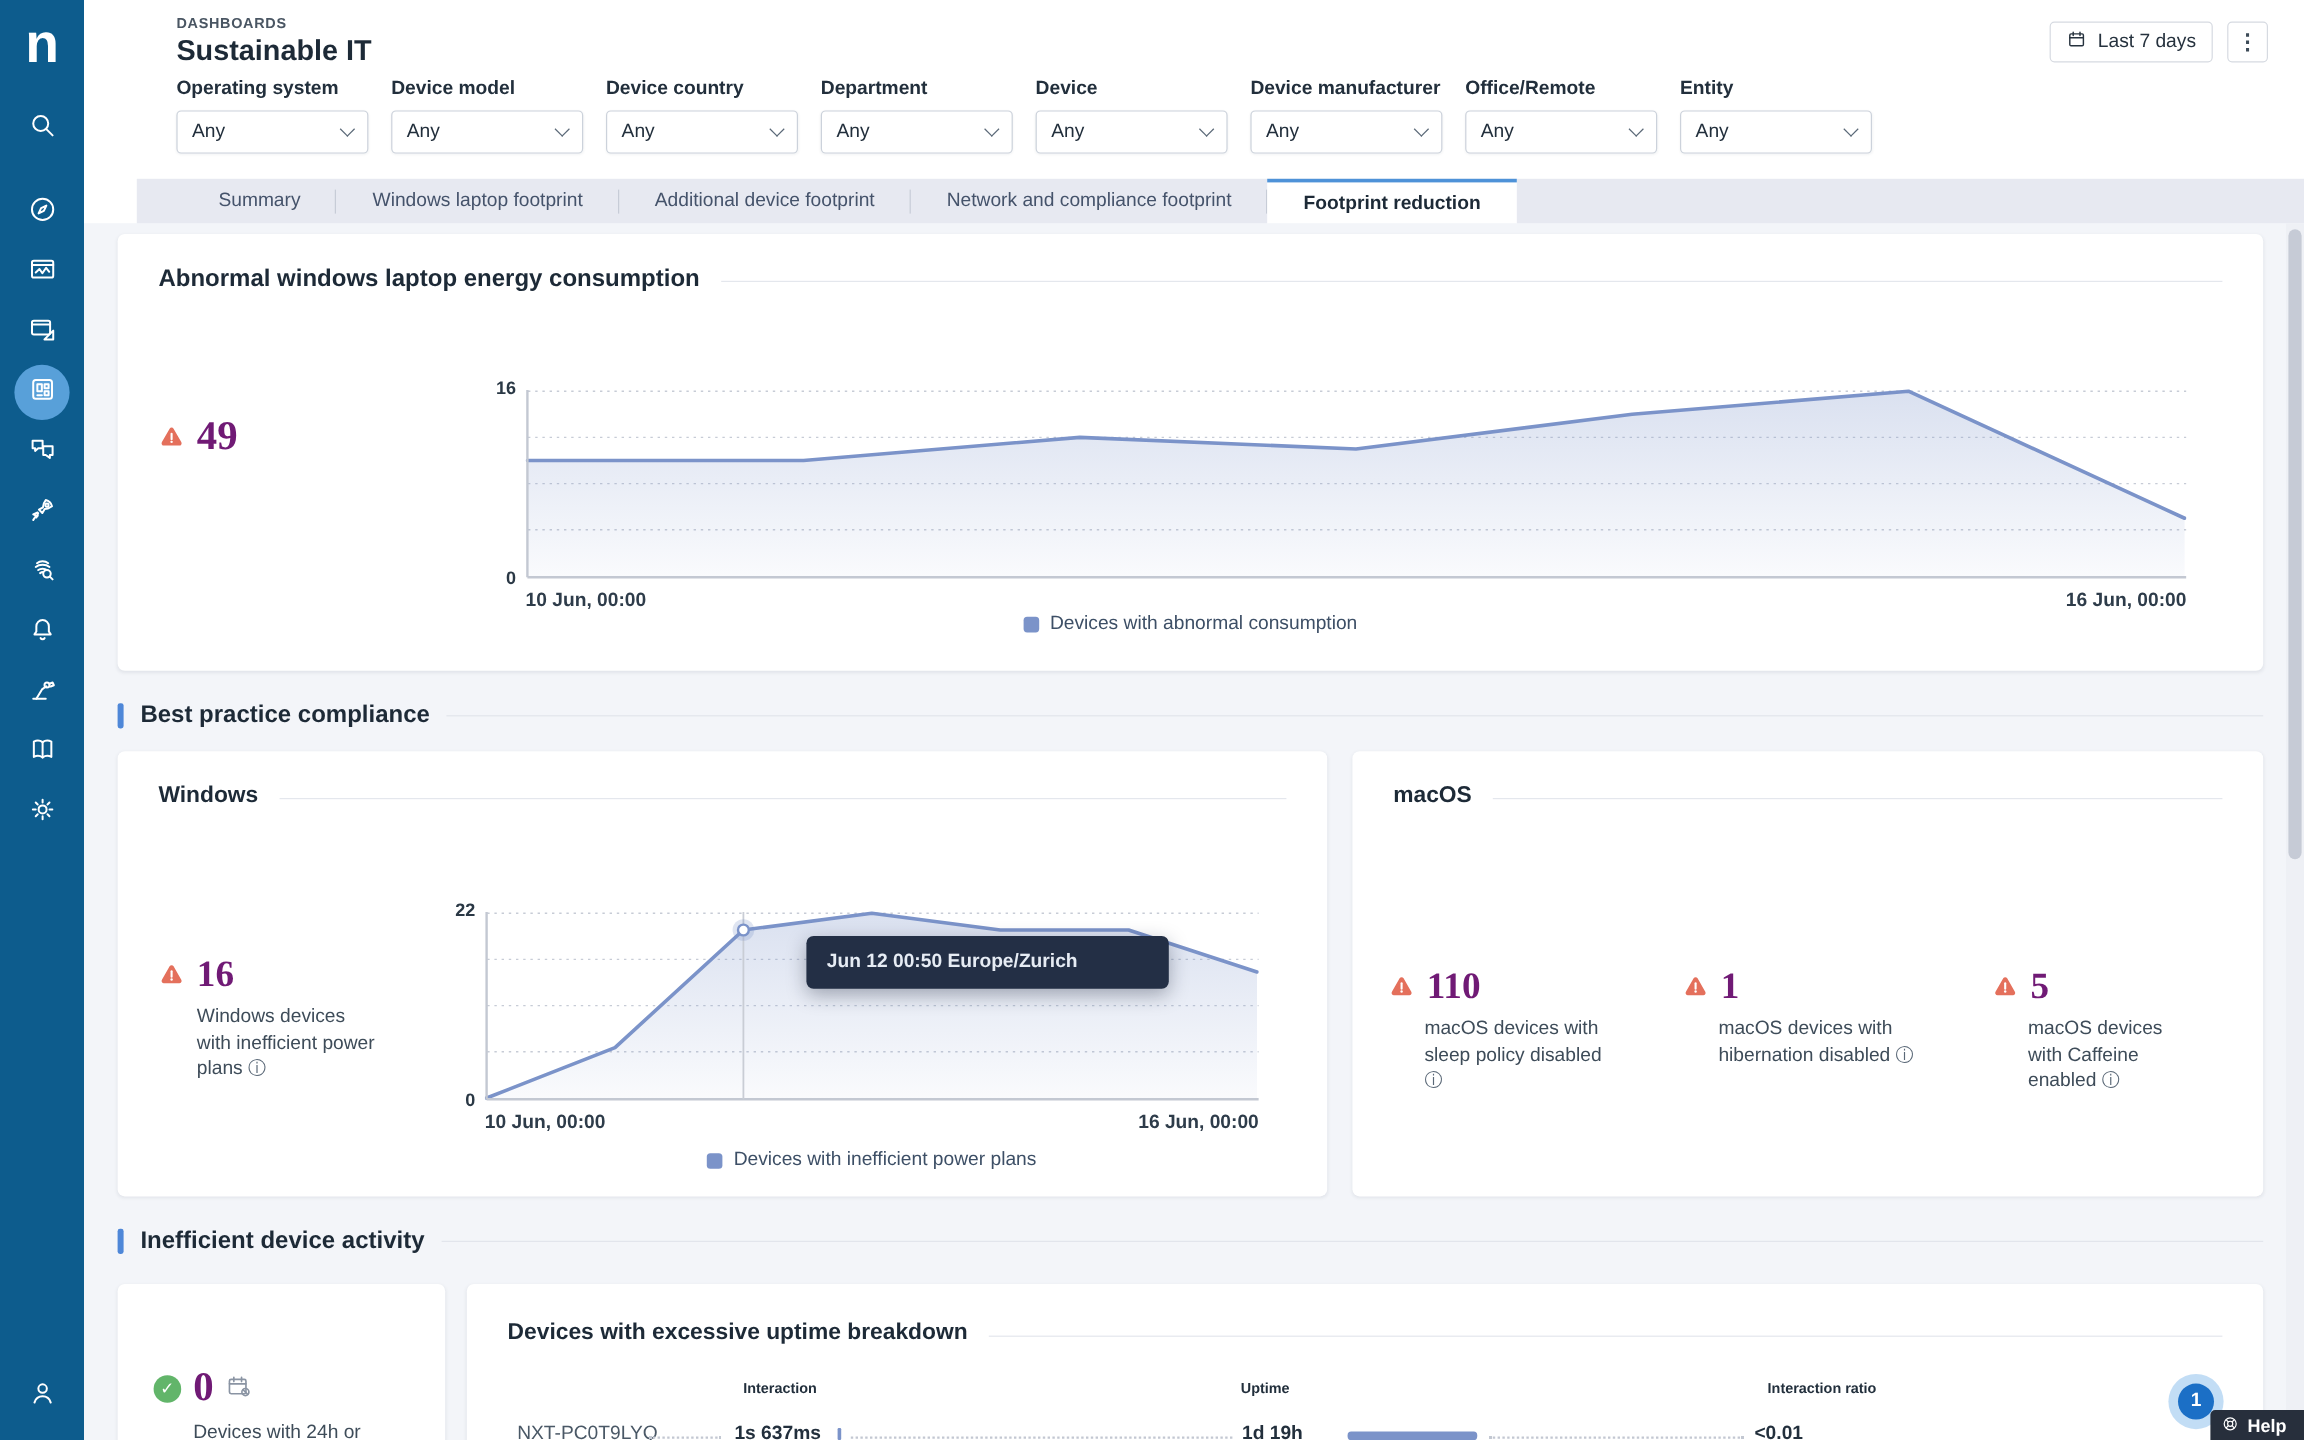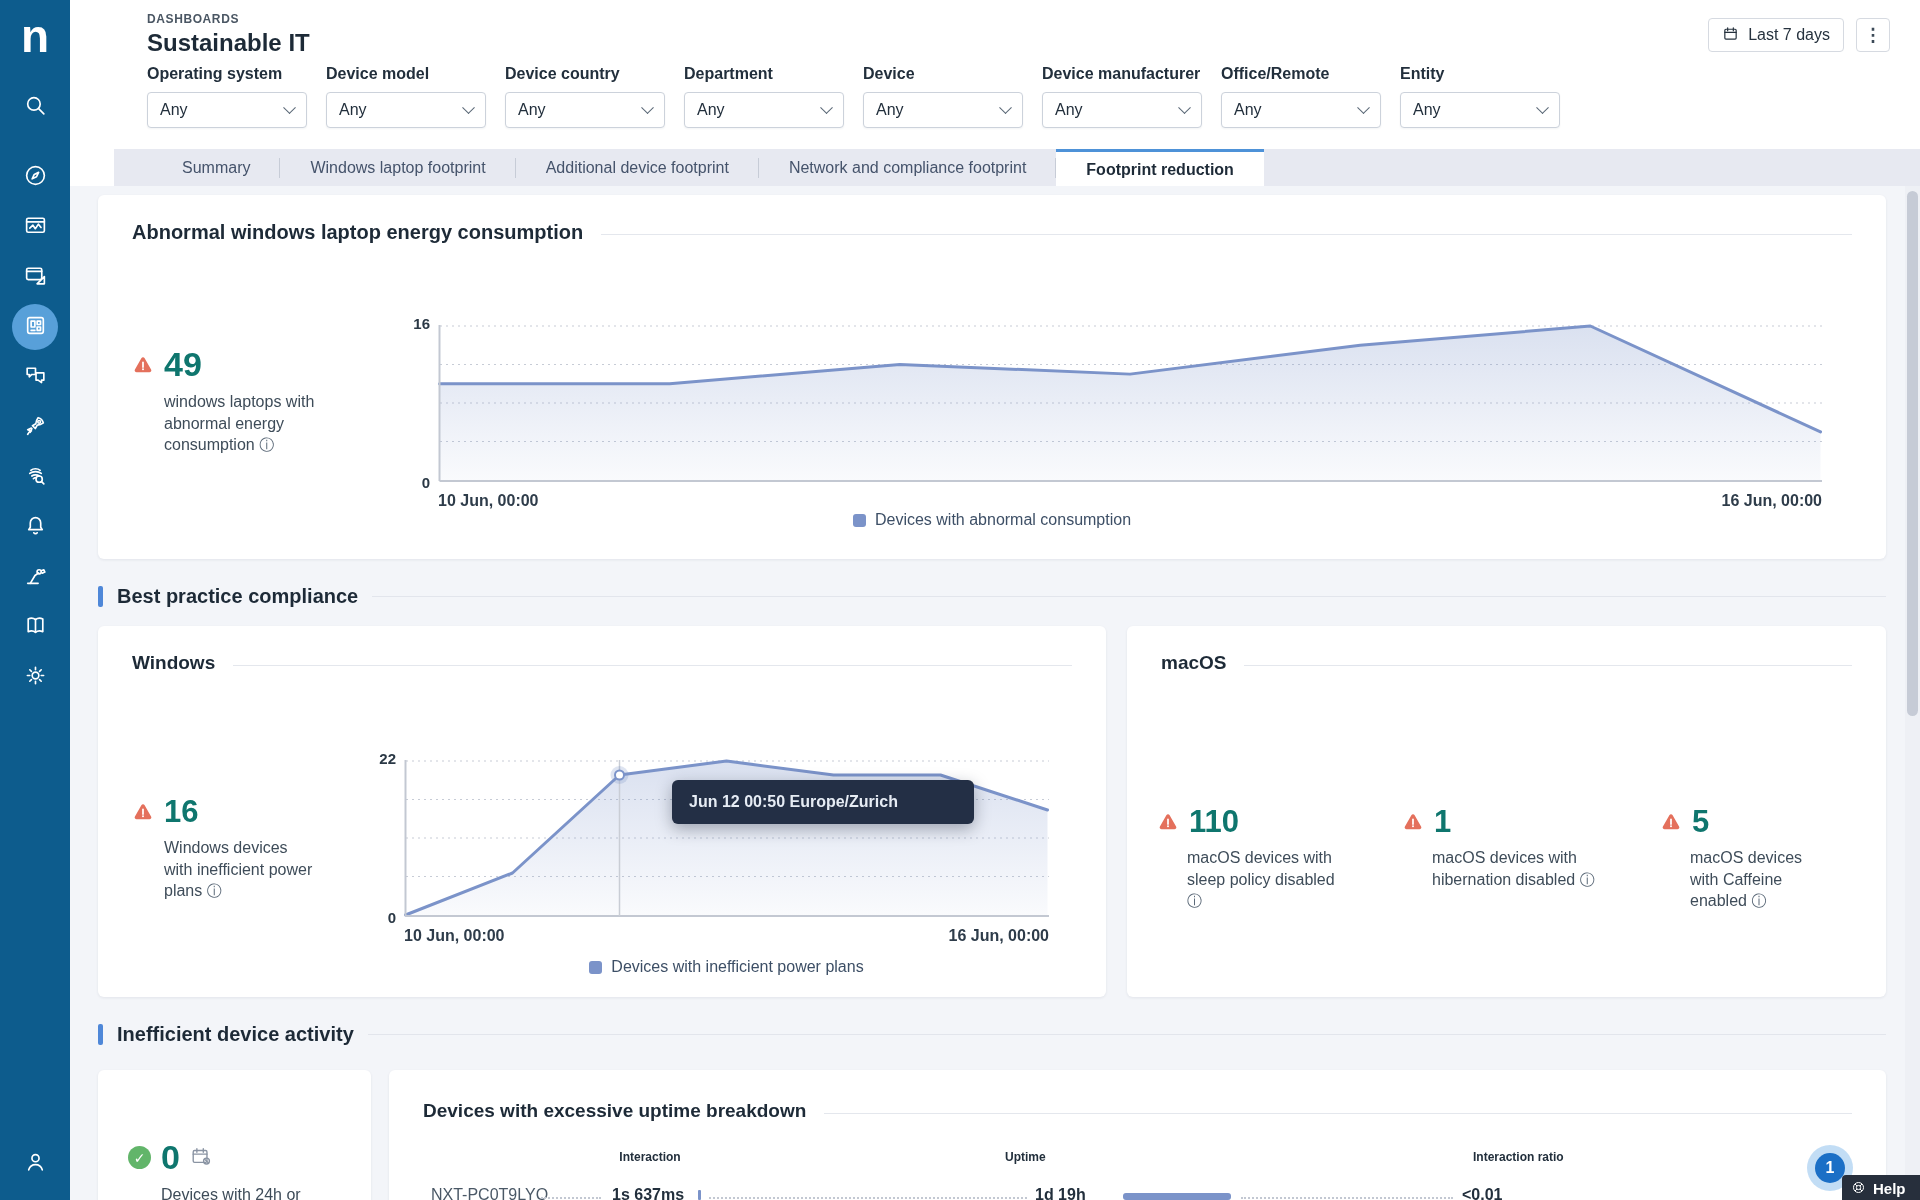--- a/index.html
+++ b/index.html
@@ -45,21 +45,21 @@
   .card-title.sm { font-size:19px; }
   .head-rule { flex:1; height:1px; background:#e4e7ed; margin-top:4px; }
 
   .section-head { display:flex; align-items:center; gap:14px; margin:26px 0 18px 0; }
   .section-bar { width:5px; height:21px; border-radius:2px; background:#4e87d8; }
   .section-title { font-size:20px; font-weight:bold; color:#1d2a37; white-space:nowrap; }
   .section-rule { flex:1; height:1px; background:#e2e5ec; }
 
   
   .stat-row { display:flex; align-items:center; gap:10px; }
-  .stat-num { font-size:34px; font-weight:bold; color:#0f766e; }
+  .stat-num { font-size:34px; font-weight:bold; color:#701a75;font-family:Liberation Serif, serif; }
   .stat-num.md { font-size:31px; }
   .stat-cap { margin-top:7px; font-size:16px; color:#3e4c59; line-height:1.35; padding-left:32px; }
   .info { font-style:normal; font-size:15px; color:#5a6877; cursor:pointer; }
   .warn svg { width:22px; height:22px; display:block; }
 
   
   .plot { position:relative; }
   .ylab { position:absolute; width:30px; text-align:right; font-size:15px; font-weight:bold; color:#2a3845; }
   .xrow { display:flex; justify-content:space-between; margin-top:9px; font-size:16px; font-weight:600; color:#2e3c4a; }
   .legend { display:flex; align-items:center; justify-content:center; gap:9px; font-size:16px; color:#3d4f66; }
@@ -316,21 +316,20 @@
           <div class="stat-row">
             <span class="warn">
                 <svg viewBox="0 0 24 24">
                   <path d="M10.2 4.6a2.1 2.1 0 013.6 0l7 12.2a2.1 2.1 0 01-1.8 3.2H5a2.1 2.1 0 01-1.8-3.2z" fill="#e4705c"></path>
                   <path d="M12 9.2v5" stroke="#fff" stroke-width="1.9" stroke-linecap="round"></path>
                   <circle cx="12" cy="16.6" r="1.1" fill="#fff"></circle>
                 </svg>
               </span>
             <span class="stat-num">49</span>
           </div>
-          <div class="stat-cap"><span>windows laptops with abnormal energy consumption</span> <span class="info">ⓘ</span></div>
         </div>
         <div class="chart1-wrap">
           <div class="plot" style="width:1384px;height:160px;">
             <span class="ylab" style="left:-38px;top:-8px;">16</span>
             <span class="ylab" style="left:-38px;bottom:-8px;">0</span>
             <svg width="1384" height="160">
                 <defs>
                   <linearGradient id="grad0" x1="0" y1="0" x2="0" y2="1">
                     <stop offset="0%" stop-color="#7b93c9" stop-opacity="0.28"></stop>
                     <stop offset="100%" stop-color="#7b93c9" stop-opacity="0.04"></stop>
@@ -494,21 +493,21 @@
           </div>
         </div>
 
         <div class="card card-table">
           <div class="card-head" style="padding-top:30px;">
             <div class="card-title sm">Devices with excessive uptime breakdown</div>
             <div class="head-rule"></div>
           </div>
           <div class="tbl">
             <span class="th" style="left:186px;width:150px;text-align:center;">Interaction</span>
-            <span class="th" style="left:616px;">Uptime</span>
+            <span class="th" style="left:645px;">Uptime</span>
             <span class="th" style="left:1084px;">Interaction ratio</span>
 
             <div>
               <span class="td name" style="left:42px;">NXT-PC0T9LYQ</span>
               <span class="leader" style="left:152px;width:60px;"></span>
               <span class="td b" style="left:223px;">1s 637ms</span>
               <span class="utick" style="left:309px;"></span>
               <span class="leader" style="left:320px;width:318px;"></span>
               <span class="td b" style="left:646px;">1d 19h</span>
               <span class="ubar" style="left:734px;width:108px;"></span>

